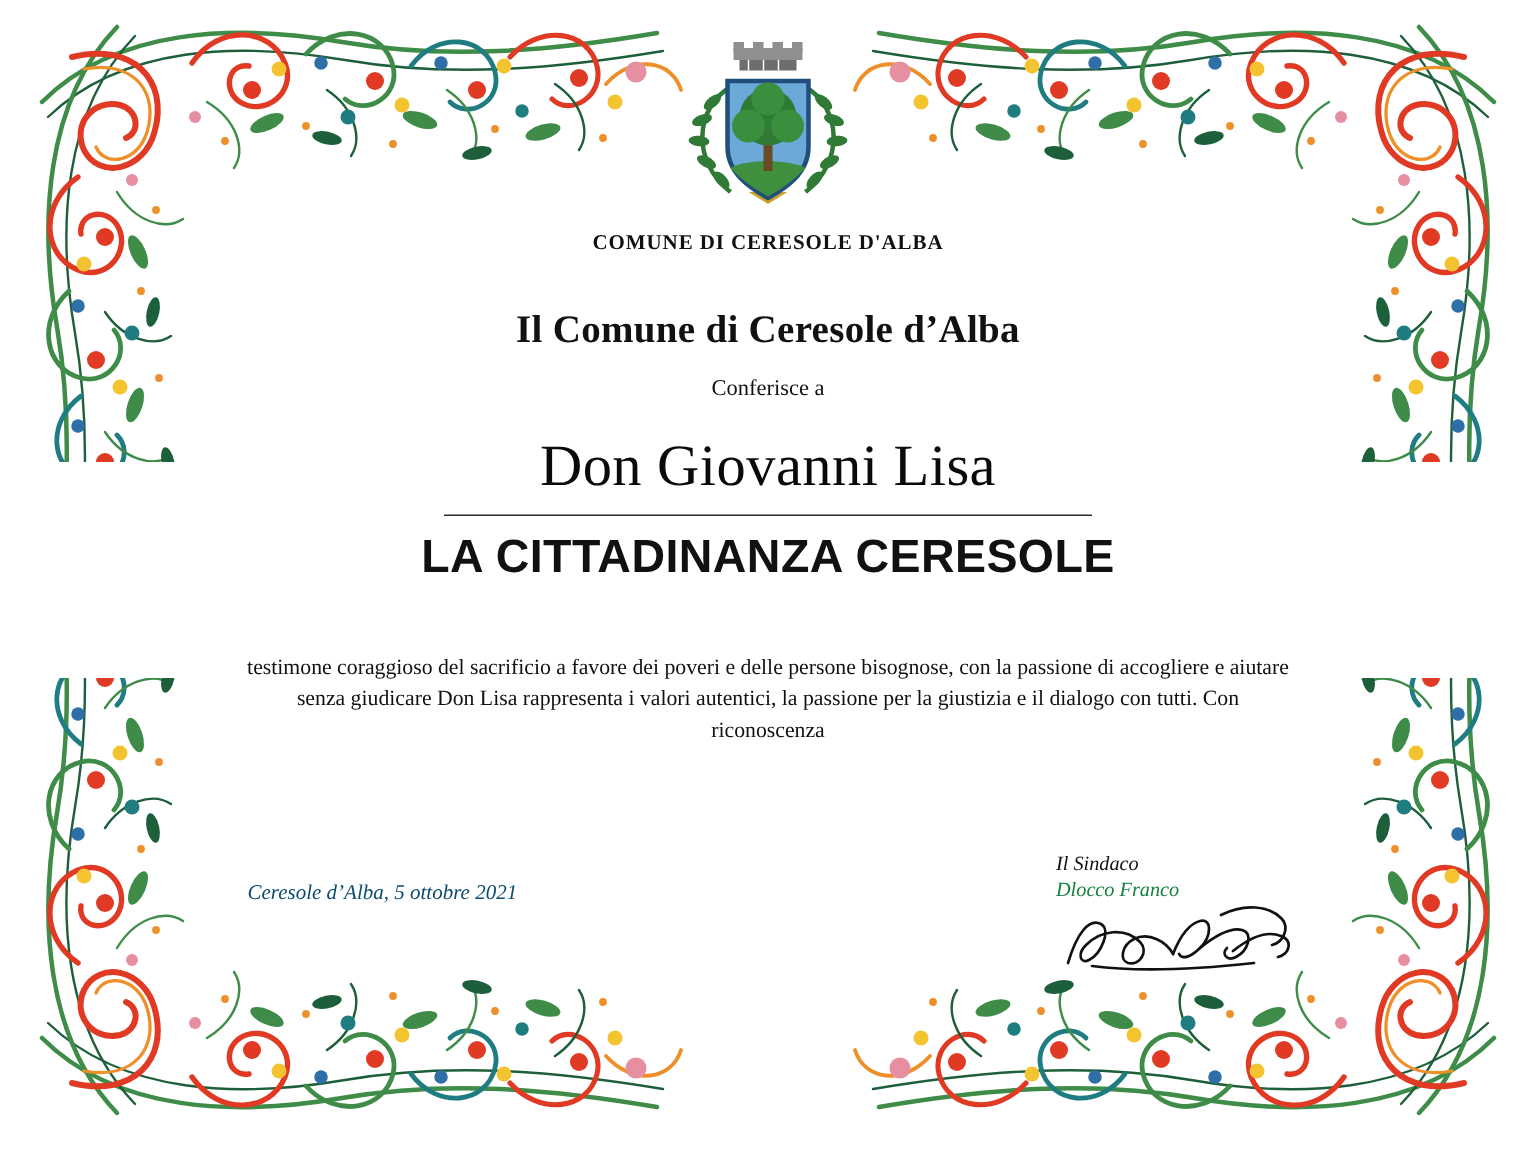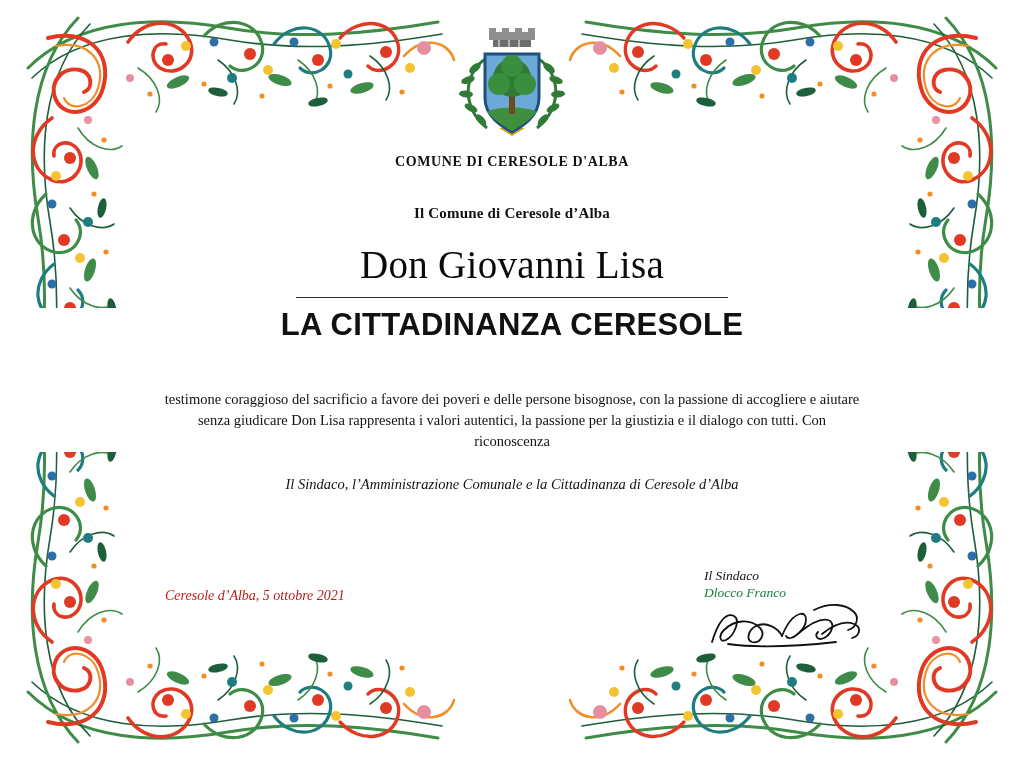--- a/index.html
+++ b/index.html
@@ -57,21 +57,21 @@
 
   
   .content {
     position: absolute;
     top: 205px;
     left: 0;
     width: 1024px;
     text-align: center;
   }
   .line-comune {
-    font-size: 15px;
+    font-size: 26px;
     font-weight: bold;
     color: #111111;
     letter-spacing: 0.2px;
   }
   .line-conferisce {
     margin-top: 16px;
     font-size: 15px;
     color: #111111;
   }
   .honoree {
@@ -109,21 +109,21 @@
     color: #111111;
   }
 
   
   .place-date {
     position: absolute;
     left: 165px;
     top: 588px;
     font-size: 14px;
     font-style: italic;
-    color: #b91c1c;
+    color: #0c4a6e;
   }
   .sign-block {
     position: absolute;
     right: 140px;
     top: 568px;
     text-align: left;
     width: 180px;
   }
   .sign-title {
     font-size: 13.5px;
@@ -592,25 +592,25 @@
           <circle cx="98" cy="60" r="11" fill="#3a8f3f"></circle>
           <circle cx="85" cy="42" r="11" fill="#3a8f3f"></circle>
         </g>
       </svg>
     </div>
     <div class="comune-caption">COMUNE DI CERESOLE D'ALBA</div>
   </div>
 
   <div class="content">
     <div class="line-comune">Il Comune di Ceresole d’Alba</div>
+    <div class="line-conferisce">Conferisce a</div>
     <div class="honoree">Don Giovanni Lisa</div>
     <div class="rule"></div>
     <div class="award">LA CITTADINANZA CERESOLE</div>
     <div class="citation">testimone coraggioso del sacrificio a favore dei poveri e delle persone bisognose, con la passione di accogliere e aiutare senza giudicare Don Lisa rappresenta i valori autentici, la passione per la giustizia e il dialogo con tutti. Con riconoscenza</div>
-    <div class="signatories">Il Sindaco, l’Amministrazione Comunale e la Cittadinanza di Ceresole d’Alba</div>
   </div>
 
   <div class="place-date">Ceresole d’Alba, 5 ottobre 2021</div>
 
   <div class="sign-block">
     <div class="sign-title">Il Sindaco</div>
     <div class="sign-name">Dlocco Franco</div>
     <div class="signature-svg">
       <svg width="170" height="56" viewBox="0 0 170 56" xmlns="http://www.w3.org/2000/svg">
         <g fill="none" stroke="#111111" stroke-width="1.8" stroke-linecap="round">

